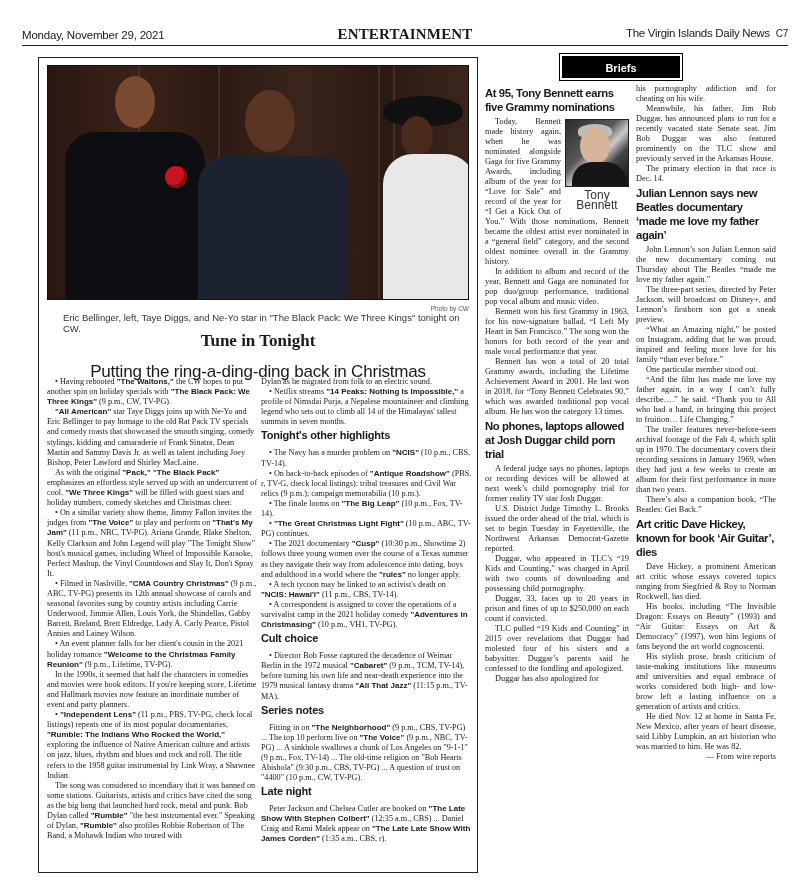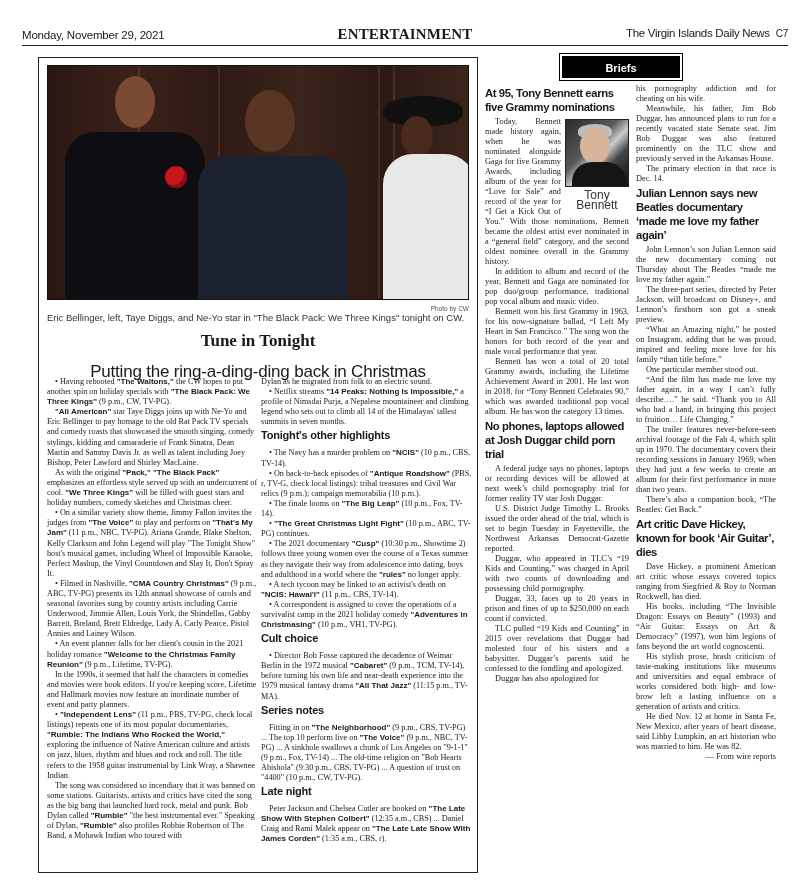--- a/index.html
+++ b/index.html
@@ -16,21 +16,21 @@
   .photo { position: absolute; left: 8px; top: 7px; width: 422px; height: 235px; border: 1px solid #111; overflow: hidden;
            background: linear-gradient(90deg, #2a1712 0%, #3b2219 20%, #2d1a14 40%, #3a241b 60%, #2b1913 80%, #3c261c 100%); }
   .photo .panel { position: absolute; top: 0; bottom: 0; width: 2px; background: rgba(120,80,60,0.35); }
   .fig { position: absolute; }
   .fig .head { position: absolute; border-radius: 50%; background: #6b4330; }
   .fig .body { position: absolute; border-radius: 30px 30px 0 0; }
   .rose { position: absolute; width: 22px; height: 22px; border-radius: 50%; background: #c8141e; box-shadow: inset -3px -3px 0 #8a0d13; }
   .hat { position: absolute; background: #111; border-radius: 50% 50% 40% 40%; }
 
   .photo-credit { position: absolute; right: 8px; top: 247px; font-family: "Liberation Sans", sans-serif; font-size: 6.5px; color: #555; }
-  .photo-caption { position: absolute; left: 8px; top: 254px; font-family: "Liberation Sans", sans-serif; font-size: 9.5px; color: #333; }
+  .photo-caption { position: absolute; left: 24px; top: 254px; font-family: "Liberation Sans", sans-serif; font-size: 9.5px; color: #333; }
   .feature-title { position: absolute; left: 0; right: 0; top: 273px; text-align: center; font-family: "Liberation Serif", serif; font-weight: bold; font-size: 17px; }
   .feature-subtitle { position: absolute; left: 0; right: 0; top: 304px; text-align: center; font-family: Liberation Sans, sans-serif; font-size: 17px; letter-spacing: -0.2px; }
 
   .col { position: absolute; font-size: 8.2px; line-height: 10.1px; text-align: left; }
   .col p { text-indent: 8px; margin: 0; }
   .col b { font-family: "Liberation Sans", sans-serif; font-weight: bold; font-size: 8px; }
   .col h3 { font-family: "Liberation Sans", sans-serif; font-weight: bold; font-size: 11px; line-height: 13px; margin: 2px 0 6px 0; letter-spacing: -0.2px; }
   .fcol1 { left: 8px; top: 319px; width: 211px; }
   .fcol2 { left: 222px; top: 319px; width: 211px; }
 
@@ -150,21 +150,21 @@
 <div class="bcol bcol2">
   <div id="duggar-cont">
       <p style="text-indent: 0px;">his pornography addiction and for cheating on his wife.</p>
       <p>Meanwhile, his father, Jim Bob Duggar, has announced plans to run for a recently vacated state Senate seat. Jim Bob Duggar was also featured prominently on the TLC show and previously served in the Arkansas House.</p>
       <p>The primary election in that race is Dec. 14.</p>
     </div>
   <h2>Julian Lennon says new Beatles documentary ‘made me love my father again’</h2>
   <div id="lennon-body">
       <p>John Lennon’s son Julian Lennon said the new documentary coming out Thursday about The Beatles “made me love my father again.”</p>
       <p>The three-part series, directed by Peter Jackson, will broadcast on Disney+, and Lennon’s firstborn son got a sneak preview.</p>
-      <p>“What an Amazing night,” he posted on Instagram, adding that he was proud, inspired and feeling more love for his family “than title before.”</p>
+      <p>“What an Amazing night,” he posted on Instagram, adding that he was proud, inspired and feeling more love for his family “than ever before.”</p>
       <p>One particular member stood out.</p>
       <p>“And the film has made me love my father again, in a way I can’t fully describe….” he said. “Thank you to All who had a hand, in bringing this project to fruition… Life Changing.”</p>
       <p>The trailer features never-before-seen archival footage of the Fab 4, which split up in 1970. The documentary covers their recording sessions in January 1969, when they had just a few weeks to create an album for their first performance in more than two years.</p>
       <p>There’s also a companion book, “The Beatles: Get Back.”</p>
     </div>
   <h2>Art critic Dave Hickey, known for book ‘Air Guitar’, dies</h2>
   <div id="hickey-body">
       <p>Dave Hickey, a prominent American art critic whose essays covered topics ranging from Siegfried &amp; Roy to Norman Rockwell, has died.</p>
       <p>His books, including “The Invisible Dragon: Essays on Beauty” (1993) and “Air Guitar: Essays on Art &amp; Democracy” (1997), won him legions of fans beyond the art world cognoscenti.</p>
       <p>His stylish prose, brash criticism of taste-making institutions like museums and universities and equal embrace of works considered both high- and low-brow left a lasting influence on a generation of artists and critics.</p>

